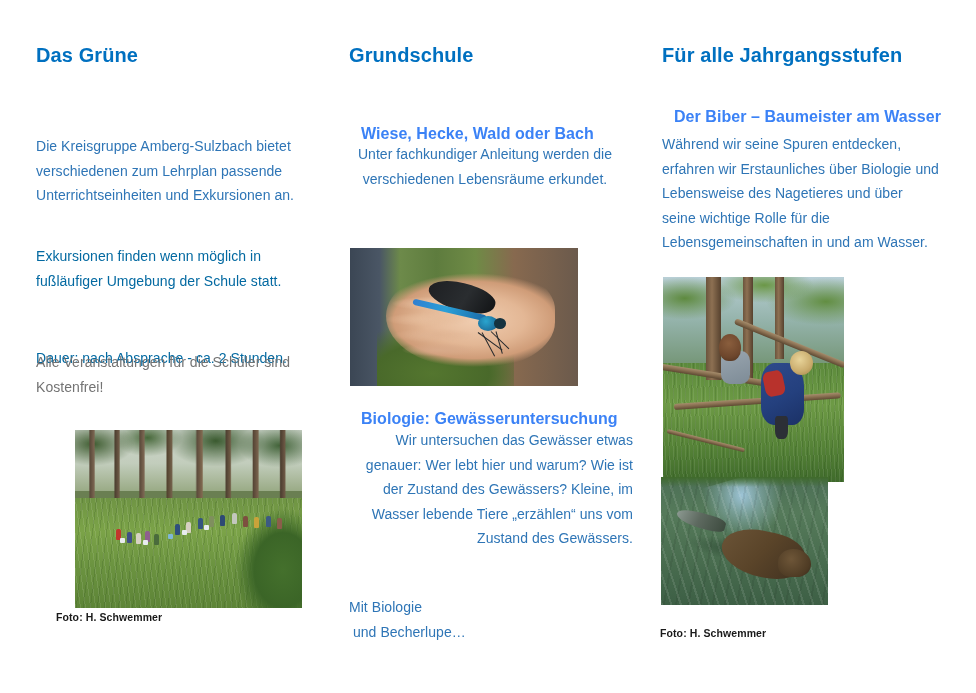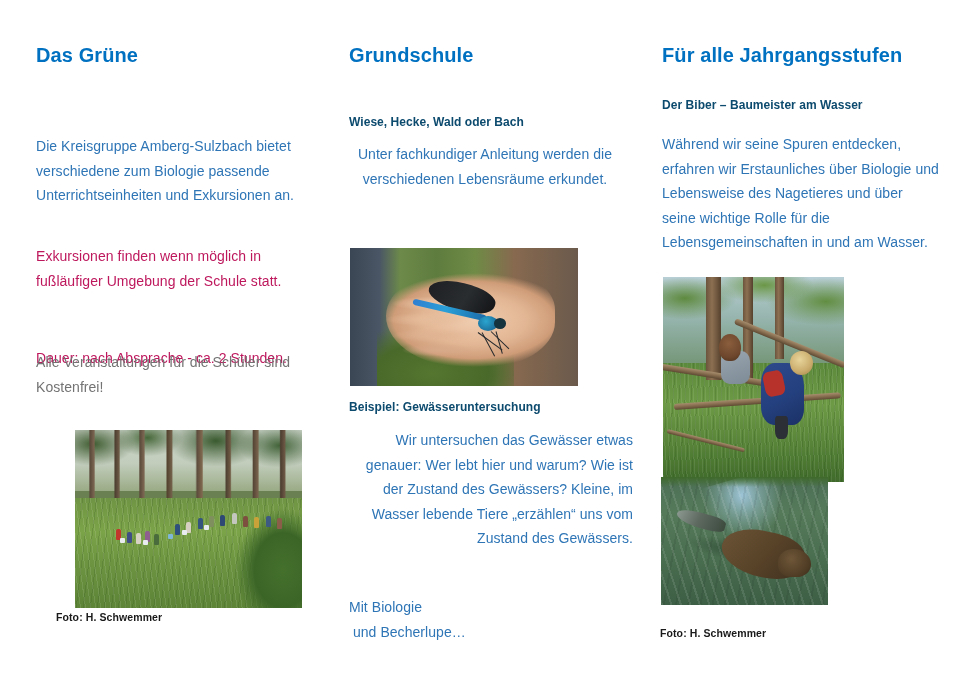--- a/index.html
+++ b/index.html
@@ -36,35 +36,35 @@
   
   .h-main {
     font-size: 20px;
     font-weight: bold;
     line-height: 31px;
     color: #0070c0;
     letter-spacing: 0.1px;
     margin: 0;
   }
   .h-sub {
-    font-size: 12px;
+    font-size: 16px;
     font-weight: bold;
     line-height: 18px;
-    color: #0c4a6e;
-    margin: 0;
+    color: #3b82f6;
+    margin: 12px;
     letter-spacing: 0.05px;
   }
   .body-txt {
     font-size: 14px;
     line-height: 24.5px;
     color: #2e75b6;
     margin: 0;
     letter-spacing: 0.05px;
   }
-  .body-txt.green  { color: #be185d; }
+  .body-txt.green  { color: #0369a1; }
   .body-txt.purple { color: #737373; }
 
   .credit {
     font-size: 10.5px;
     font-weight: bold;
     color: #1a1a1a;
     margin: 0;
     letter-spacing: 0.1px;
   }
 
@@ -311,21 +311,21 @@
 <body>
 
 <div class="page">
 
   <div class="col col-1">
 
     <div class="abs" id="c1-title">
       <div class="h-main">Das Grüne</div>
     </div>
 
-    <p class="abs body-txt" id="c1-p1">Die Kreisgruppe Amberg-Sulzbach bietet verschiedene zum Biologie passende Unterrichtseinheiten und Exkursionen an.</p>
+    <p class="abs body-txt" id="c1-p1">Die Kreisgruppe Amberg-Sulzbach bietet verschiedenen zum Lehrplan passende Unterrichtseinheiten und Exkursionen an.</p>
 
     <p class="abs body-txt green" id="c1-p2">Exkursionen finden wenn möglich in fußläufiger Umgebung der Schule statt.</p>
 
     <p class="abs body-txt green" id="c1-p3">Dauer: nach Absprache - ca. 2 Stunden.</p>
 
     <p class="abs body-txt purple" id="c1-p4">Alle Veranstaltungen für die Schüler sind Kostenfrei!</p>
 
     <div class="photo" id="c1-photo">
       <div class="layer forest-sky"></div>
       <div class="layer forest-canopy"></div>
@@ -375,21 +375,21 @@
       <div class="layer dfly-wing"></div>
       <div class="layer dfly-abdomen"></div>
       <div class="layer dfly-thorax"></div>
       <div class="layer dfly-head"></div>
       <div class="layer dfly-leg" style="left:56%;top:61%;width:13%;transform:rotate(36deg);"></div>
       <div class="layer dfly-leg" style="left:58%;top:61%;width:12%;transform:rotate(62deg);"></div>
       <div class="layer dfly-leg" style="left:62%;top:60%;width:11%;transform:rotate(44deg);"></div>
       <div class="layer dfly-leg" style="left:64%;top:60%;width:10%;transform:rotate(74deg);"></div>
     </div>
 
-    <h3 class="abs h-sub" id="c2-sub2">Beispiel: Gewässeruntersuchung</h3>
+    <h3 class="abs h-sub" id="c2-sub2">Biologie: Gewässeruntersuchung</h3>
 
     <p class="abs body-txt" id="c2-p2">Wir untersuchen das Gewässer etwas genauer: Wer lebt hier und warum? Wie ist der Zustand des Gewässers? Kleine, im Wasser lebende Tiere „erzählen“ uns vom Zustand des Gewässers.</p>
 
     <div class="abs" id="c2-p3">
       <div class="body-txt">Mit Biologie</div>
       <div class="body-txt" style="white-space:pre;"> und Becherlupe…</div>
     </div>
   </div>
 
   <div class="col col-3">

